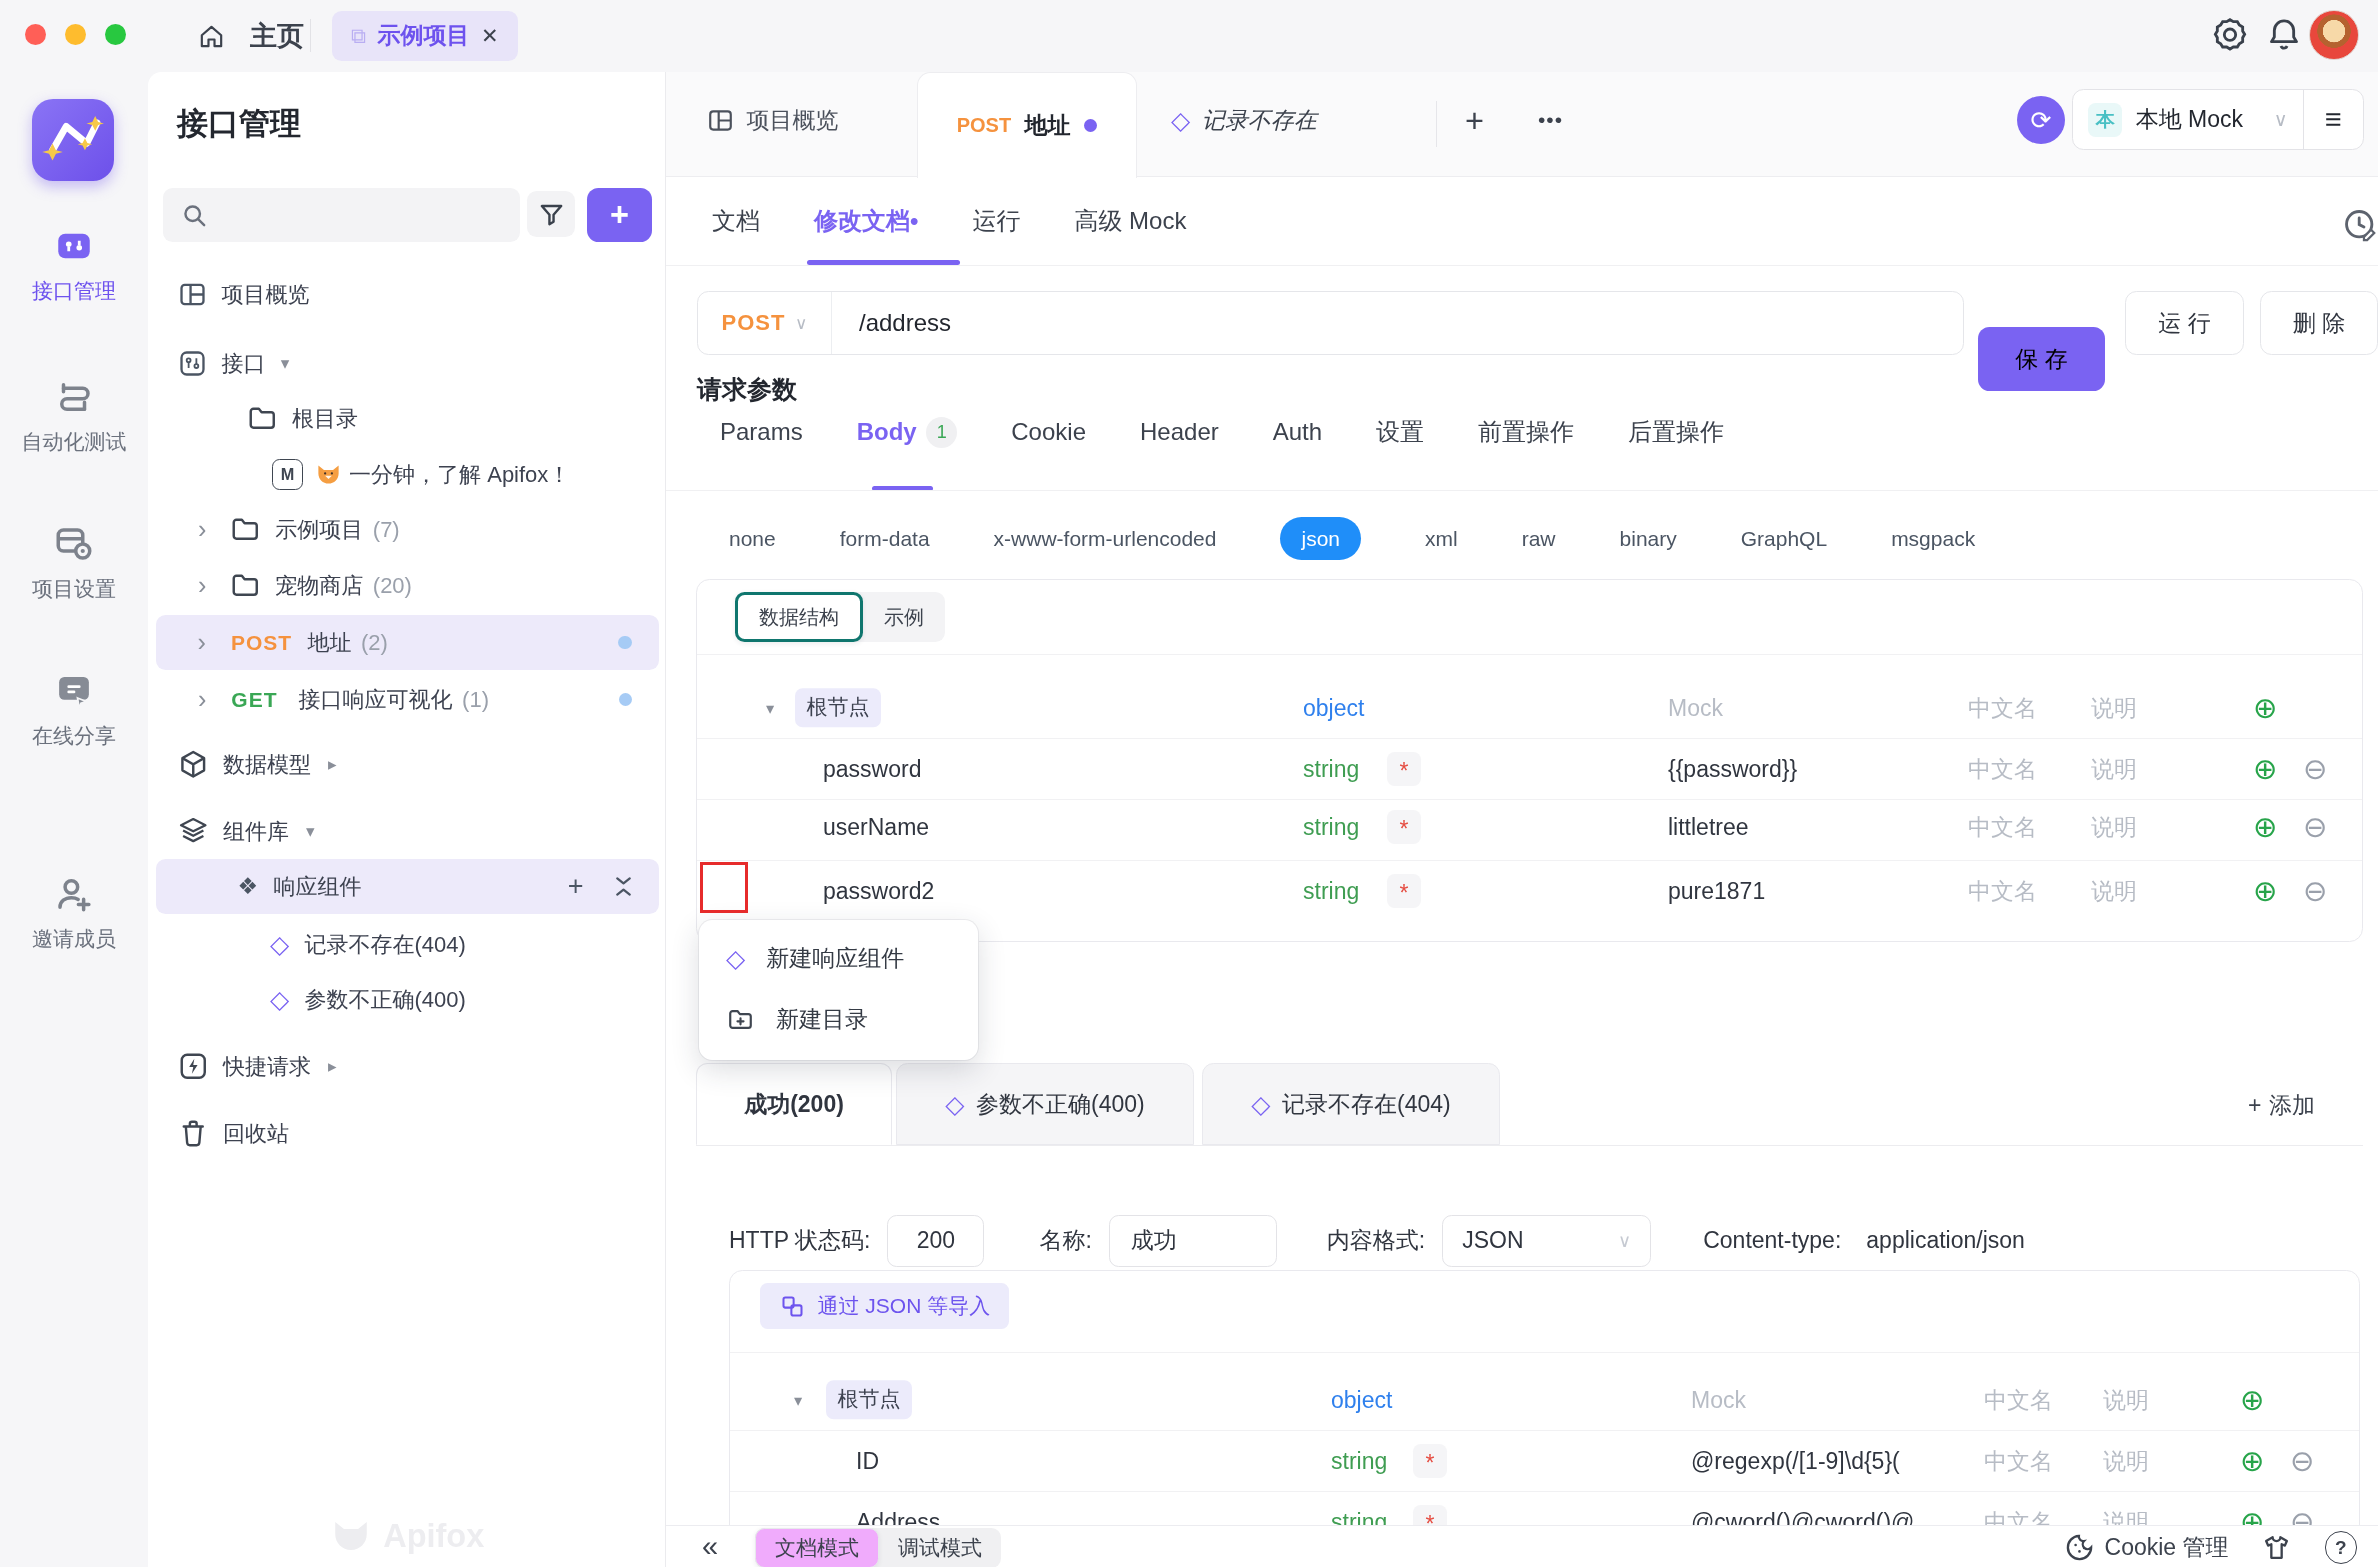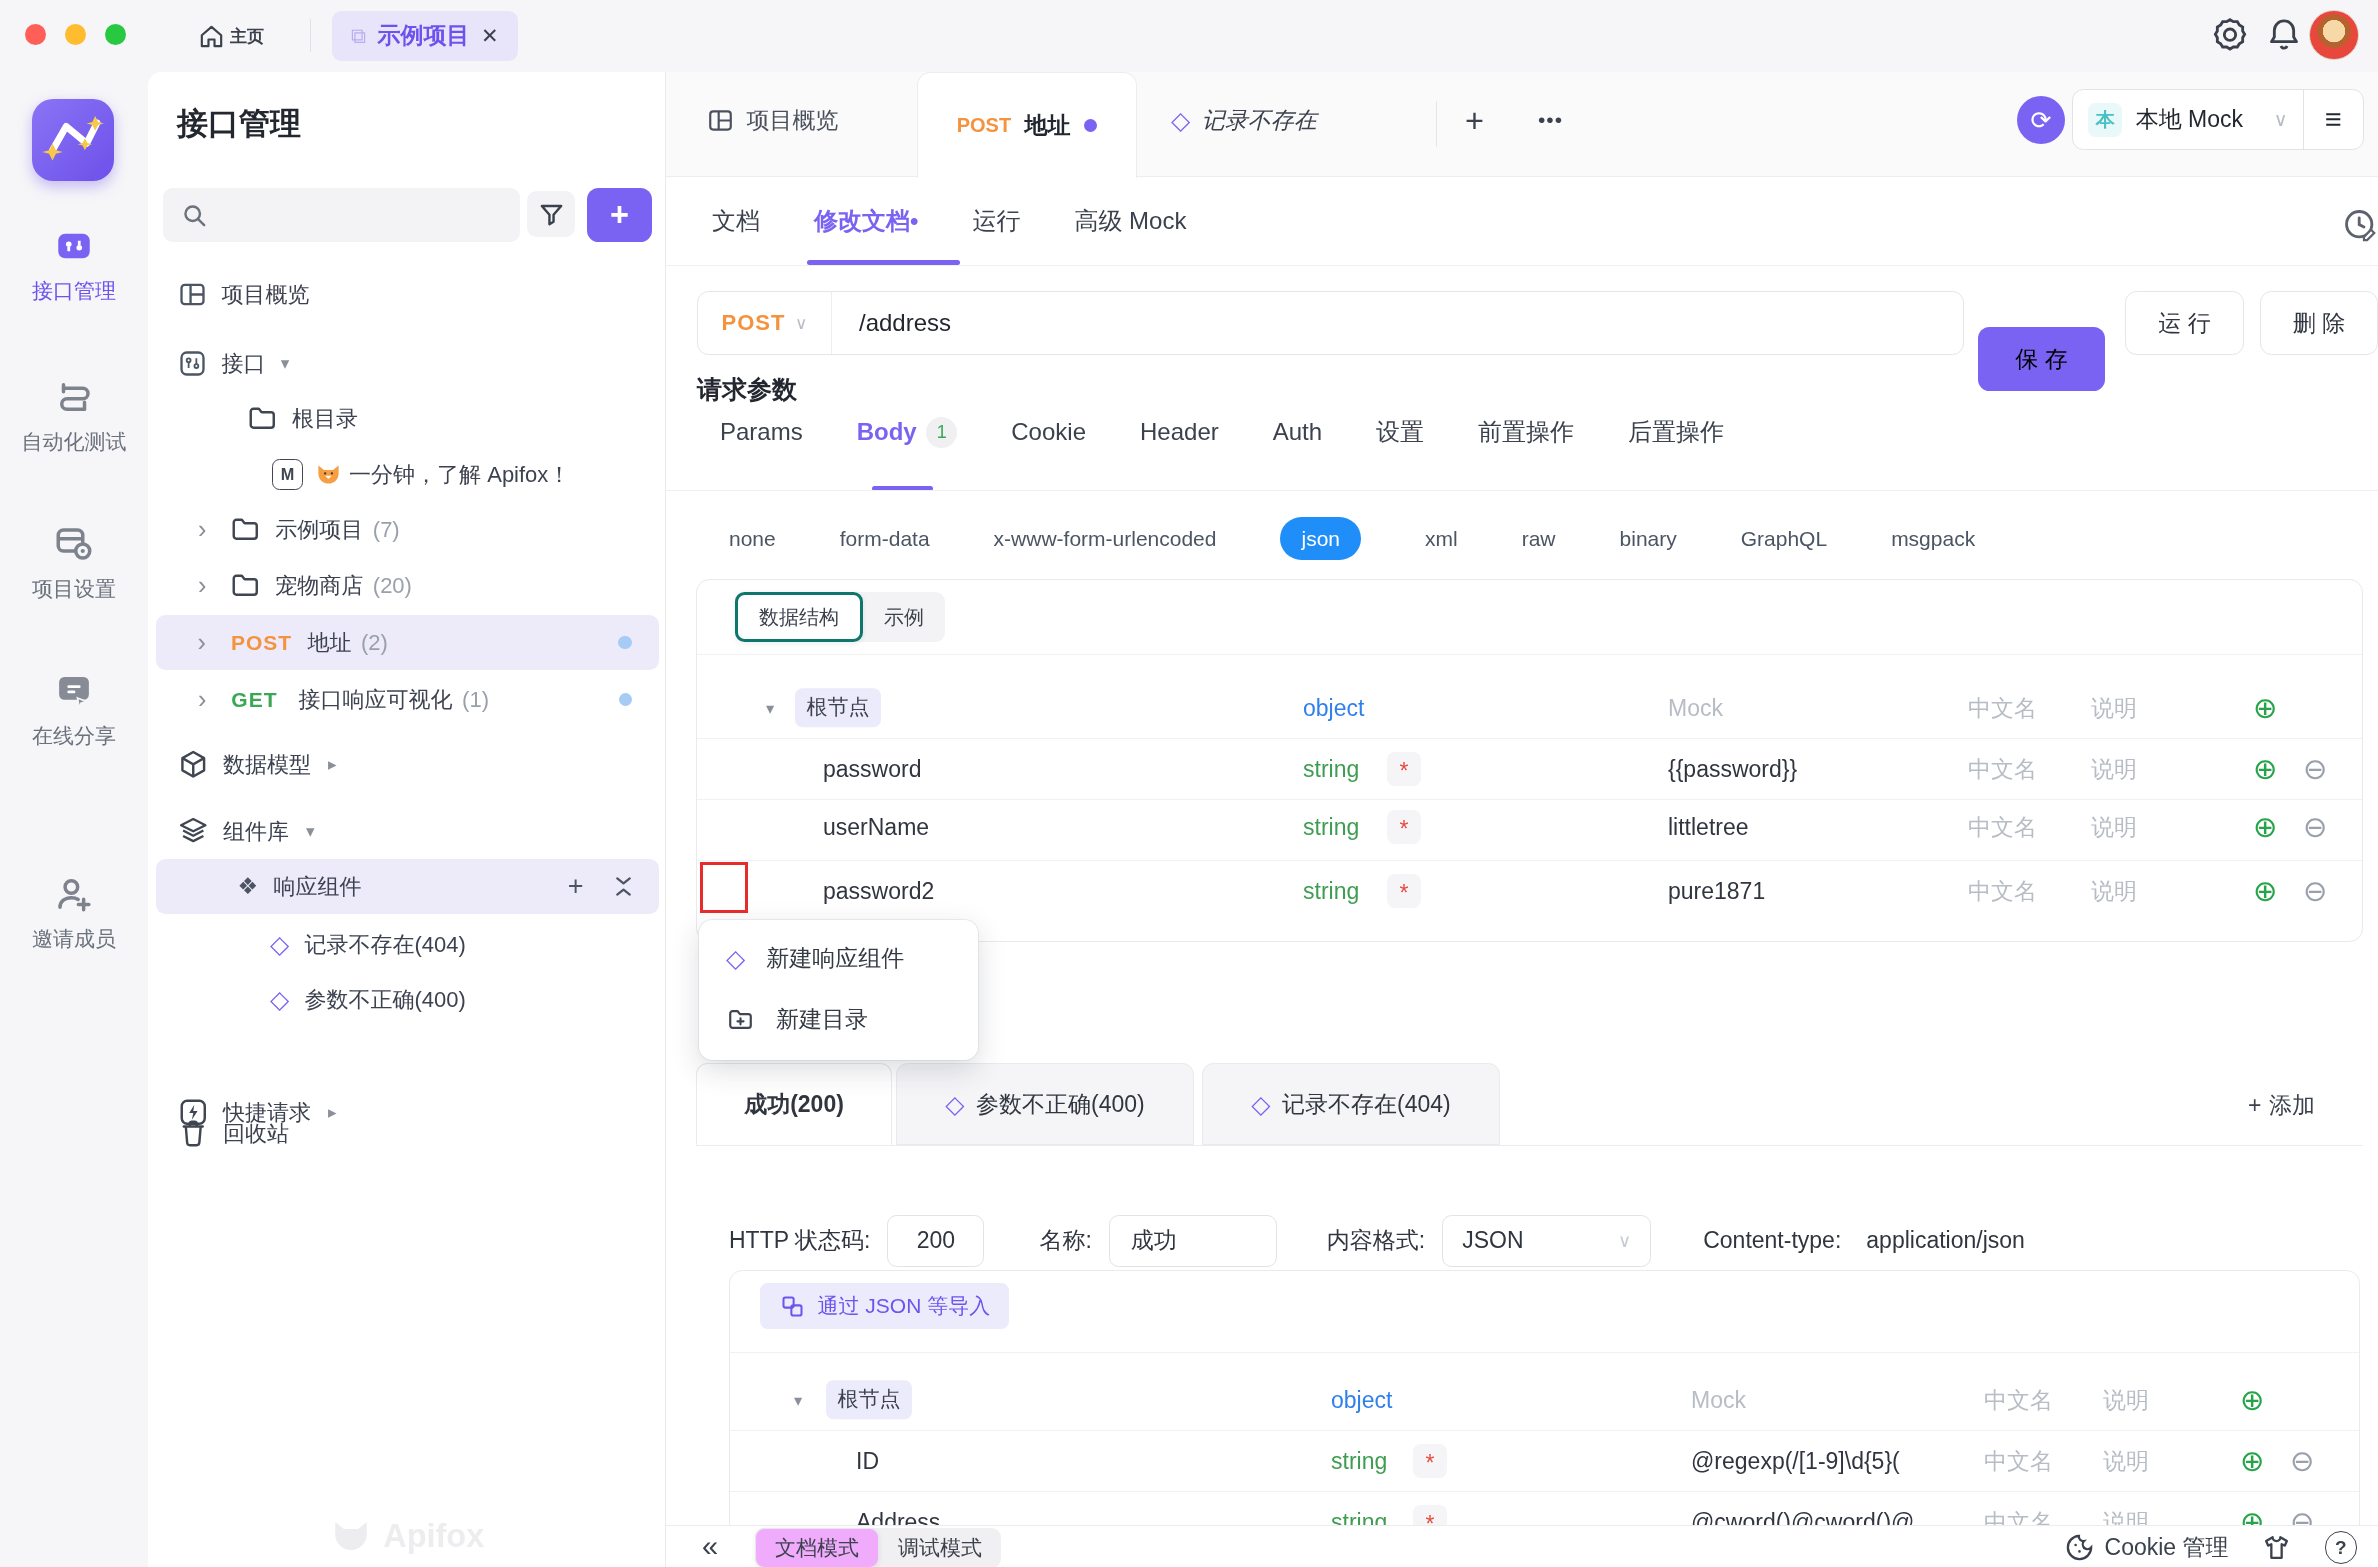--- a/index.html
+++ b/index.html
@@ -5,21 +5,21 @@
   * { margin:0; padding:0; box-sizing:border-box; }
   html,body { width:2378px; height:1568px; }
   body { font-family:"Liberation Sans","DejaVu Sans",sans-serif; background:#f6f6f8; color:#333a46; overflow:hidden; position:relative; }
   .abs { position:absolute; }
   .flex { display:flex; align-items:center; }
   svg { display:block; }
 
   
   #topbar { left:0; top:0; width:2378px; height:72px; background:#f6f6f8; }
   .light { width:21px; height:21px; border-radius:50%; }
-  .home { gap:4px; color:#3c424d; font-size:17px; font-weight:bold; }
+  .home { gap:24px; color:#3c424d; font-size:27px; font-weight:bold; }
   .tb-divider { width:1px; height:32.5px; background:#e2e2e6; }
   .proj-pill { background:#e8e4f9; border-radius:9.6px; height:50px; padding:0 19px; gap:11.5px; color:#6d52ee; font-size:23px; font-weight:bold; }
   .proj-pill .ext { color:#b9aef2; font-size:21px; font-weight:normal; }
   .proj-pill .x { color:#3c424d; font-size:21px; font-weight:normal; }
   .top-icon { color:#3a414c; }
   #avatar { width:50px; height:50px; border-radius:50%;
     background:radial-gradient(circle at 50% 42%, #f7d9a8 0 30%, #b5622f 31% 45%, #e8473c 46% 100%); border:1px solid #e0d4cf; }
 
   
   #rail { left:0; top:72px; width:148px; height:1496px; background:#f6f6f8; }
@@ -378,21 +378,21 @@
 
   <div class="abs tree-row" style="top:845px;">
     <span class="diam" style="margin-left:122px">◇</span>
     <span style="margin-left:15.3px">记录不存在(404)</span>
   </div>
   <div class="abs tree-row" style="top:900px;">
     <span class="diam" style="margin-left:122px">◇</span>
     <span style="margin-left:15.3px">参数不正确(400)</span>
   </div>
 
-  <div class="abs tree-row" style="top:1013px;">
+  <div class="abs tree-row" style="top:967px;">
     <span style="margin-left:29px">
       <svg width="32.5" height="32.5" viewBox="0 0 24 24">
           <rect x="3.5" y="3.5" width="17" height="17" rx="4" fill="none" stroke="#3f4651" stroke-width="1.8"></rect>
           <path d="M12.8 6.5 L9 12.5h3l-1 5 4.2-6.5h-3.2z" fill="#3f4651"></path>
         </svg>
     </span>
     <span style="margin-left:13.4px">快捷请求</span>
     <span class="caret" style="margin-left:17px">▸</span>
   </div>
 

